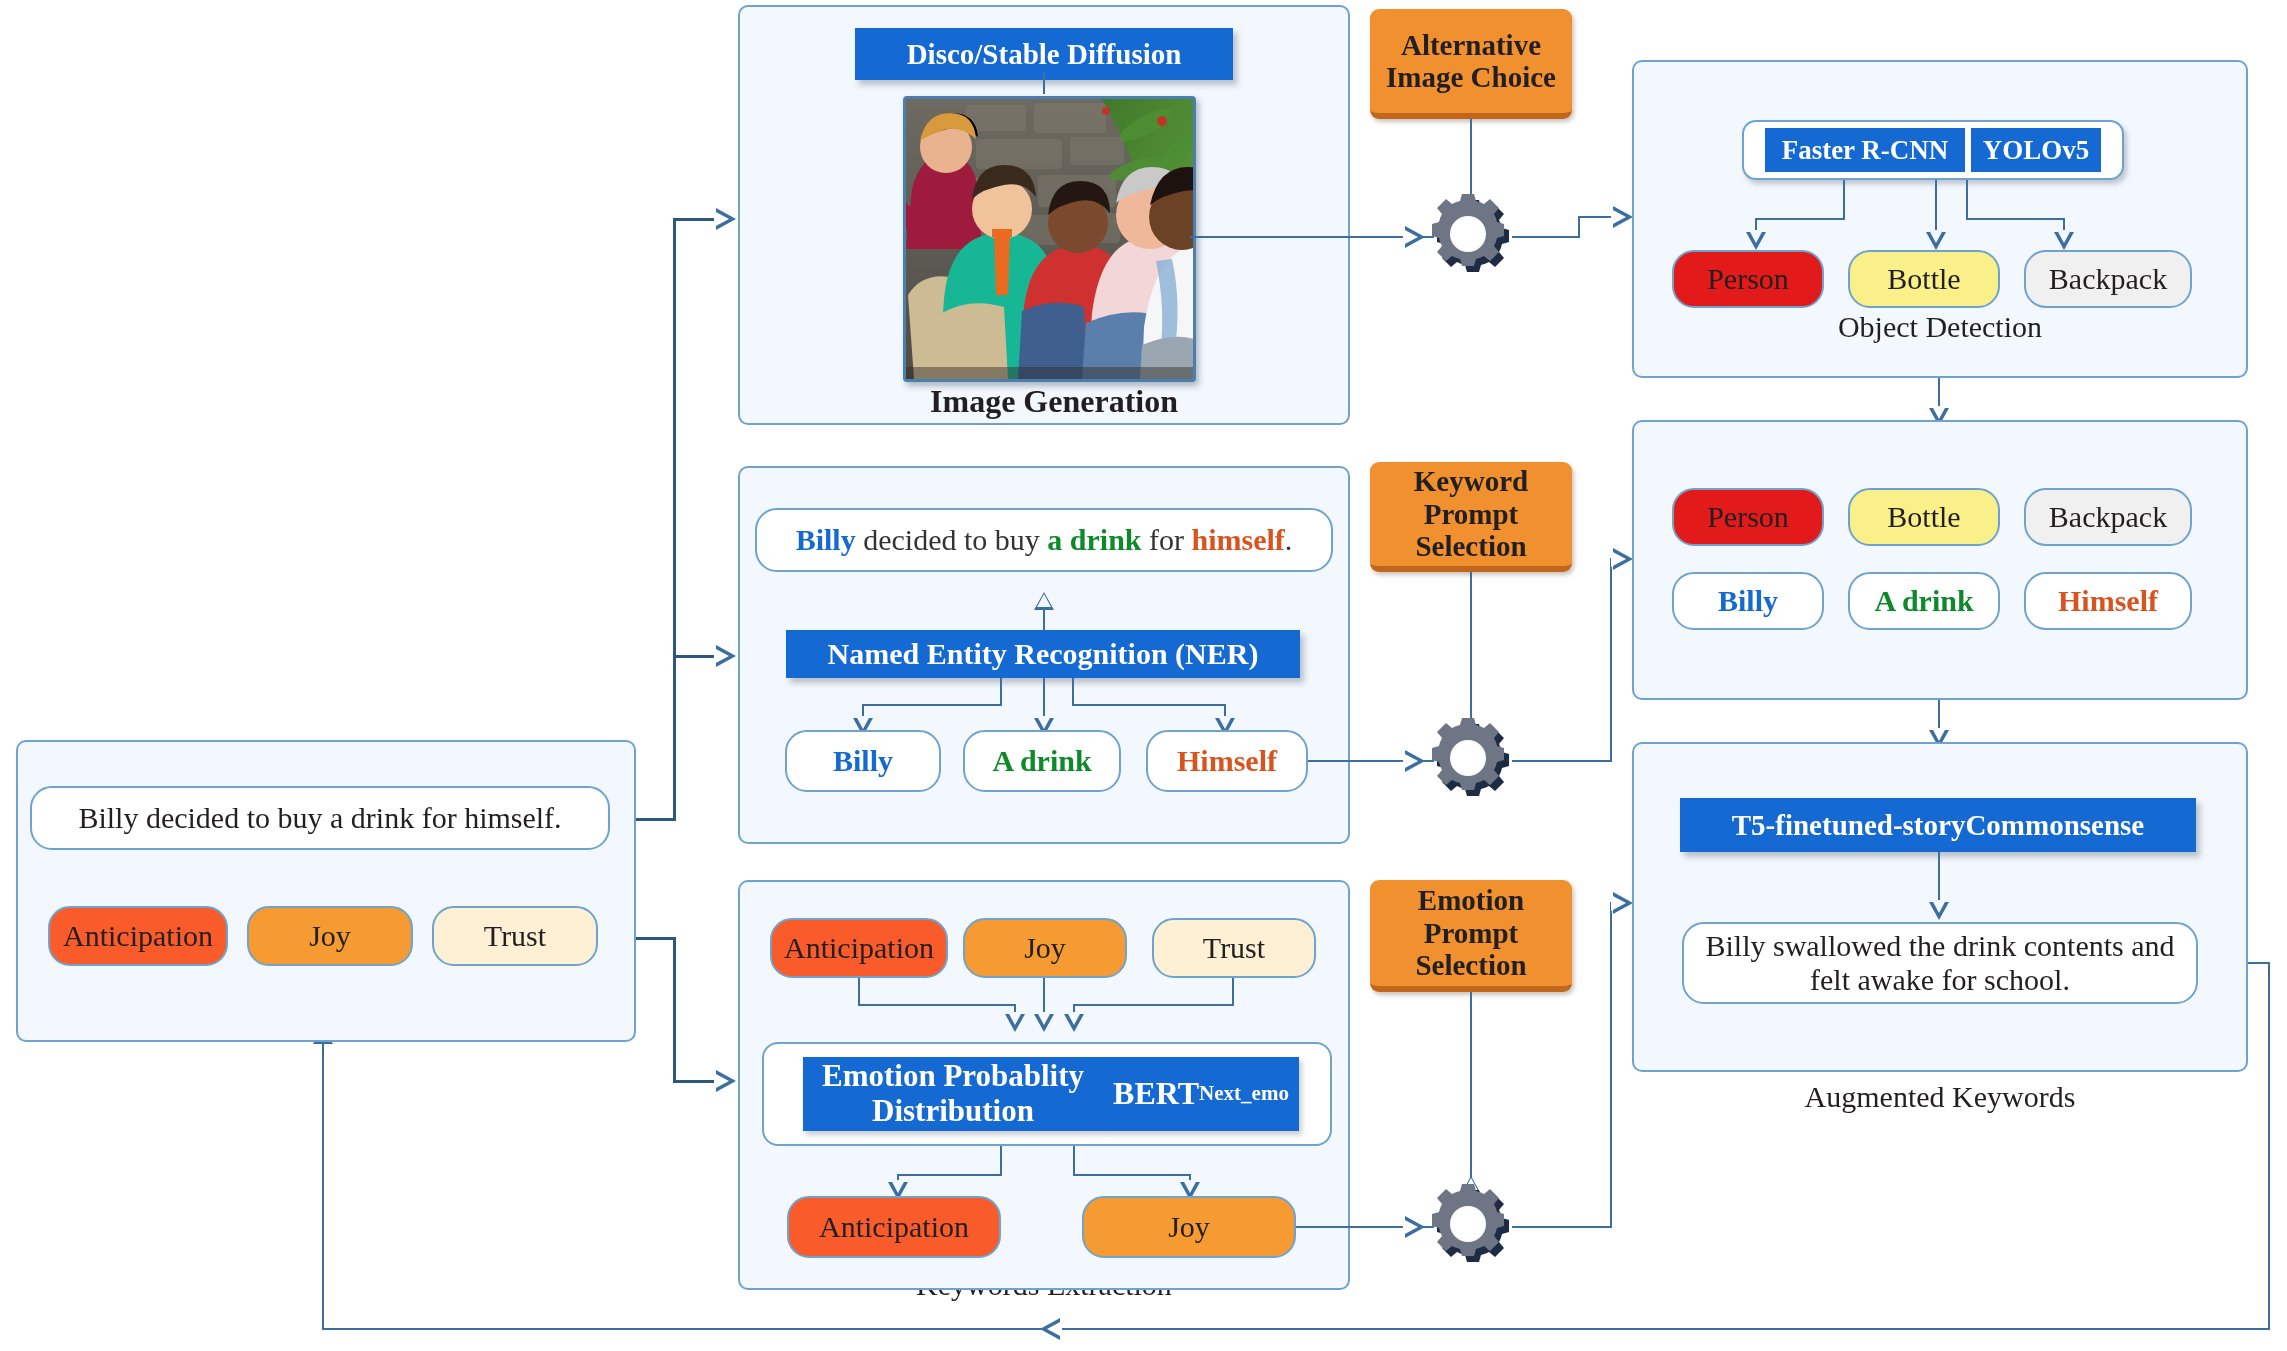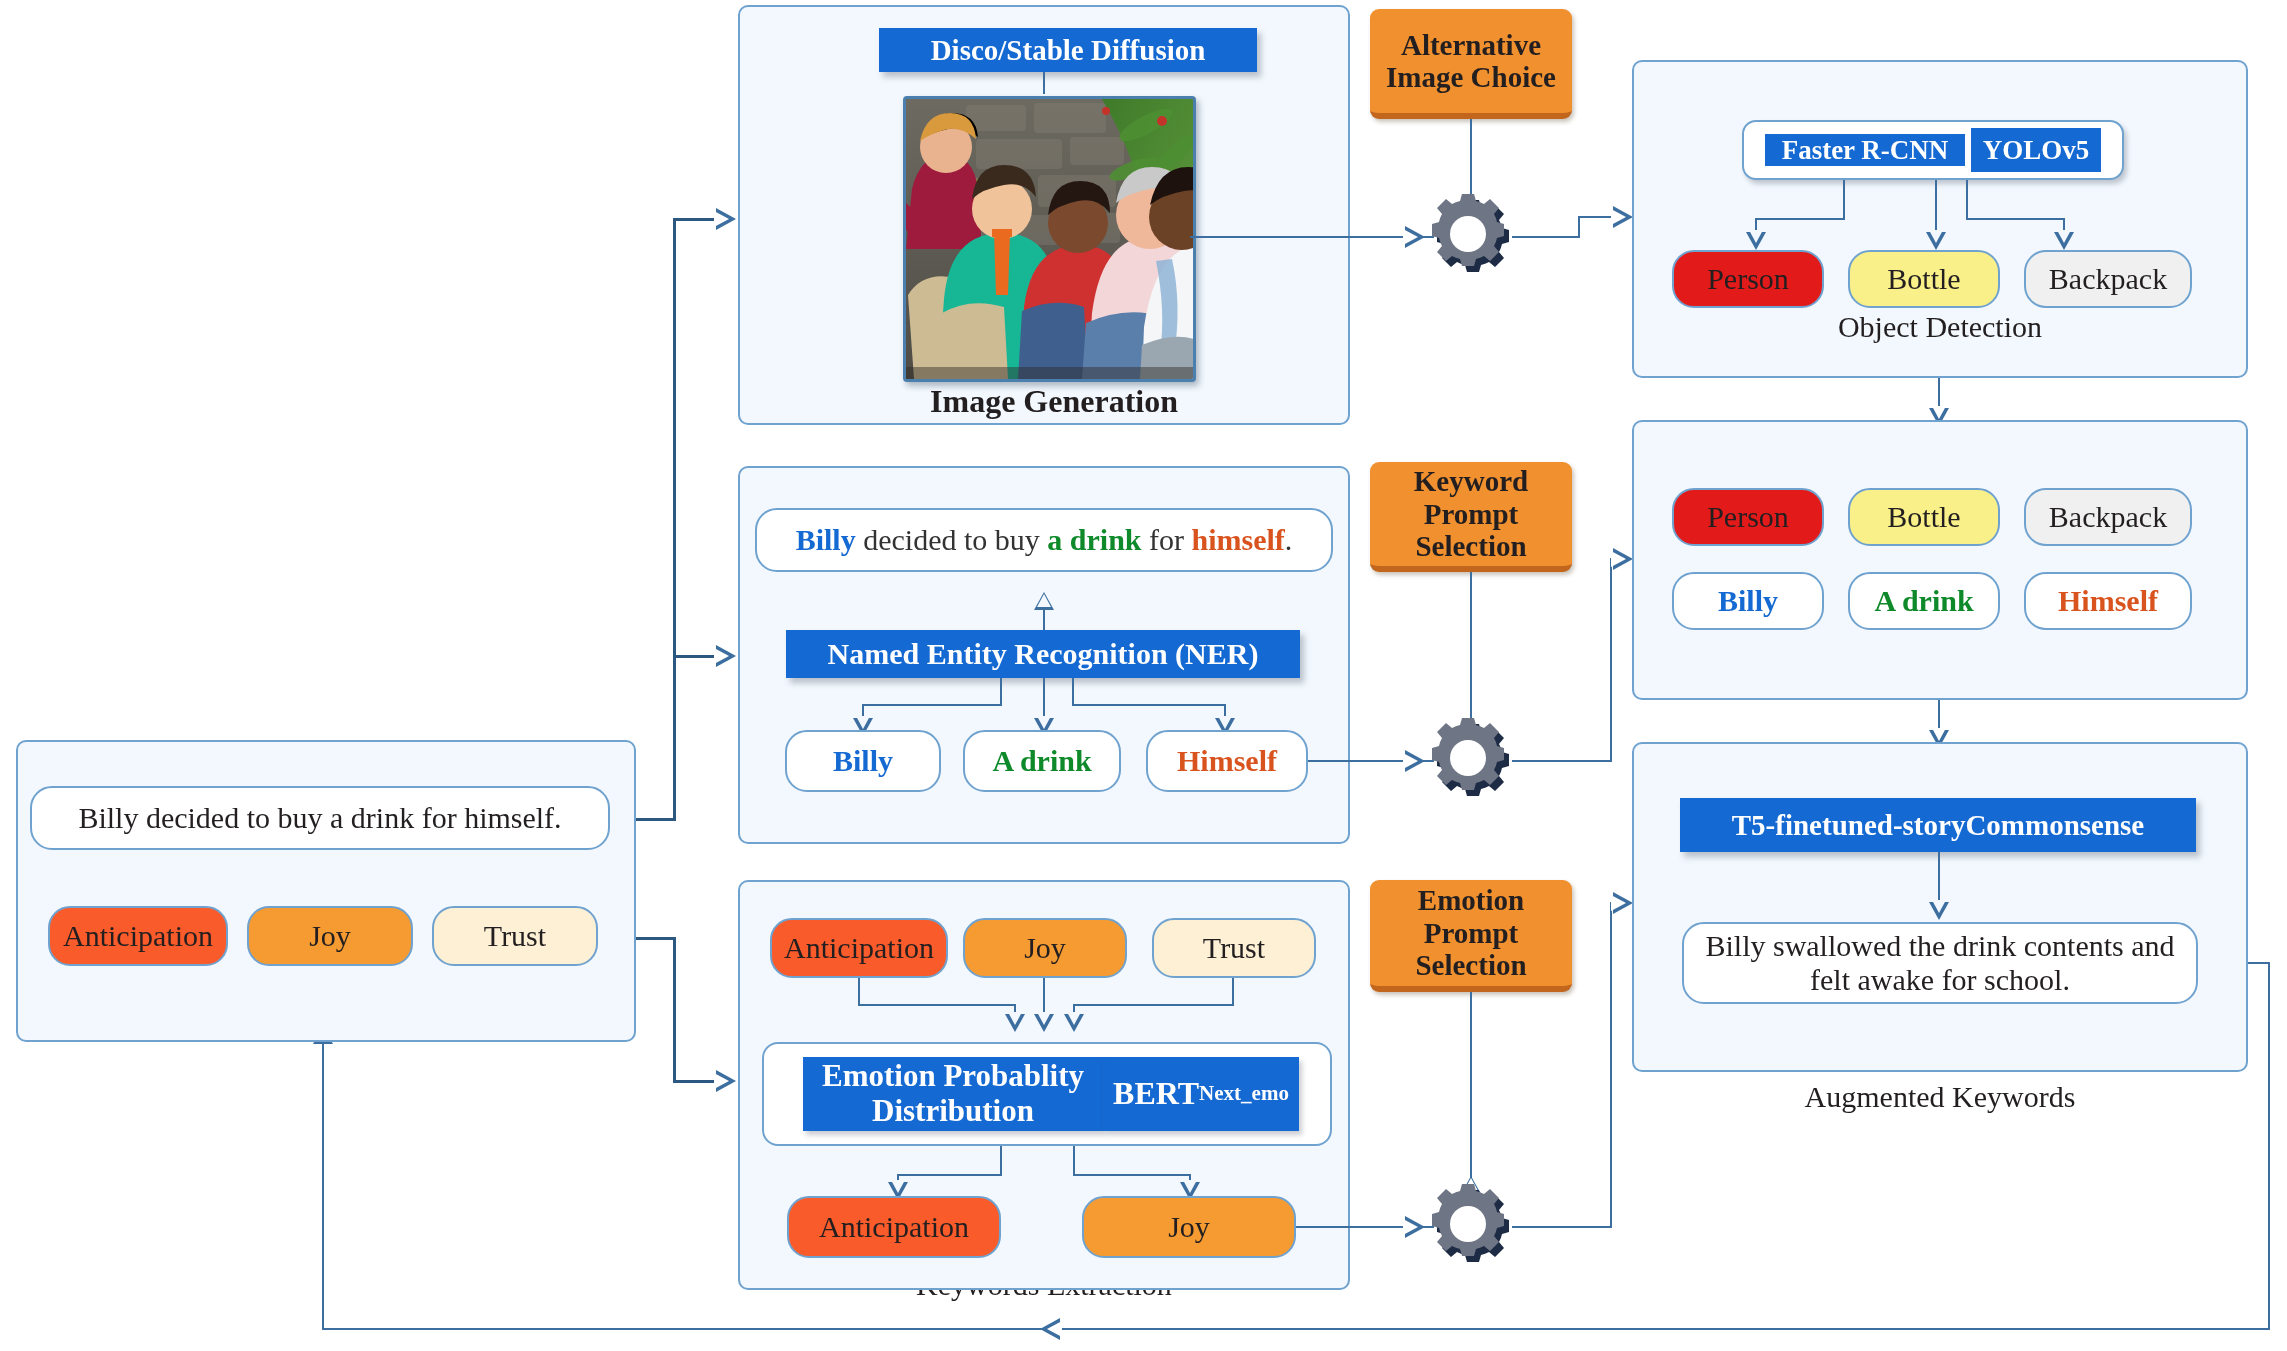--- a/index.html
+++ b/index.html
@@ -77,21 +77,21 @@
   <div class="ah ah-r" style="left:716px;top:645px;"></div>
 
   <div class="ln lnh thick" style="left:601px;top:937px;width:74px;"></div>
   <div class="ln lnv thick" style="left:673px;top:937px;height:145px;"></div>
   <div class="ln lnh thick" style="left:673px;top:1080px;width:50px;"></div>
   <div class="ah ah-r" style="left:716px;top:1070px;"></div>
 
   <div class="panel" style="left:738px;top:5px;width:612px;height:420px;">
     <div class="panel-label bold" style="top:376px;padding-left:20px;">Image Generation</div>
   </div>
-  <div class="bluebar" style="left:855px;top:28px;width:378px;height:44px;font-size:29px;margin-left:24px;">Disco/Stable Diffusion</div>
+  <div class="bluebar" style="left:855px;top:28px;width:378px;height:52px;font-size:29px;">Disco/Stable Diffusion</div>
   <div class="ln lnv" style="left:1043px;top:72px;height:28px;"></div>
   <div class="ah ah-d onpanel" style="left:1034px;top:96px;"></div>
 
   <div class="photo" style="left:903px;top:96px;width:287px;height:280px;">
     <svg width="287" height="280" viewBox="0 0 287 280" style="display:block">
       <defs>
         <linearGradient id="wall" x1="0" y1="0" x2="0" y2="1">
           <stop offset="0%" stop-color="#6d6a61"></stop>
             <stop offset="100%" stop-color="#4e4c45"></stop>
         </linearGradient>
@@ -183,21 +183,21 @@
   </div>
   <div class="ln lnh" style="left:1512px;top:236px;width:68px;"></div>
   <div class="ln lnv" style="left:1578px;top:216px;height:22px;"></div>
   <div class="ln lnh" style="left:1578px;top:216px;width:42px;"></div>
   <div class="ah ah-r" style="left:1613px;top:206px;"></div>
 
   <div class="panel" style="left:1632px;top:60px;width:616px;height:318px;">
     <div class="panel-label" style="top:248px;">Object Detection</div>
   </div>
   <div class="pill shadow" style="left:1742px;top:120px;width:382px;height:60px;border-radius:14px;background:#ffffff;">
-    <div class="bluebar" style="position:relative;left:auto;top:auto;width:200px;height:32px;font-size:27px;box-shadow:none;">Faster R-CNN</div>
+    <div class="bluebar" style="position:relative;left:auto;top:auto;width:200px;height:44px;font-size:27px;box-shadow:none;">Faster R-CNN</div>
     <div class="bluebar" style="position:relative;left:auto;top:auto;width:130px;height:44px;font-size:27px;margin-left:6px;box-shadow:none;">YOLOv5</div>
   </div>
 
   <div class="ln lnv" style="left:1843px;top:180px;height:40px;"></div>
   <div class="ln lnh" style="left:1755px;top:218px;width:90px;"></div>
   <div class="ln lnv" style="left:1755px;top:218px;height:20px;"></div>
   <div class="ah ah-d onpanel" style="left:1746px;top:232px;"></div>
   <div class="ln lnv" style="left:1935px;top:180px;height:58px;"></div>
   <div class="ah ah-d onpanel" style="left:1926px;top:232px;"></div>
   <div class="ln lnv" style="left:1966px;top:180px;height:40px;"></div>

